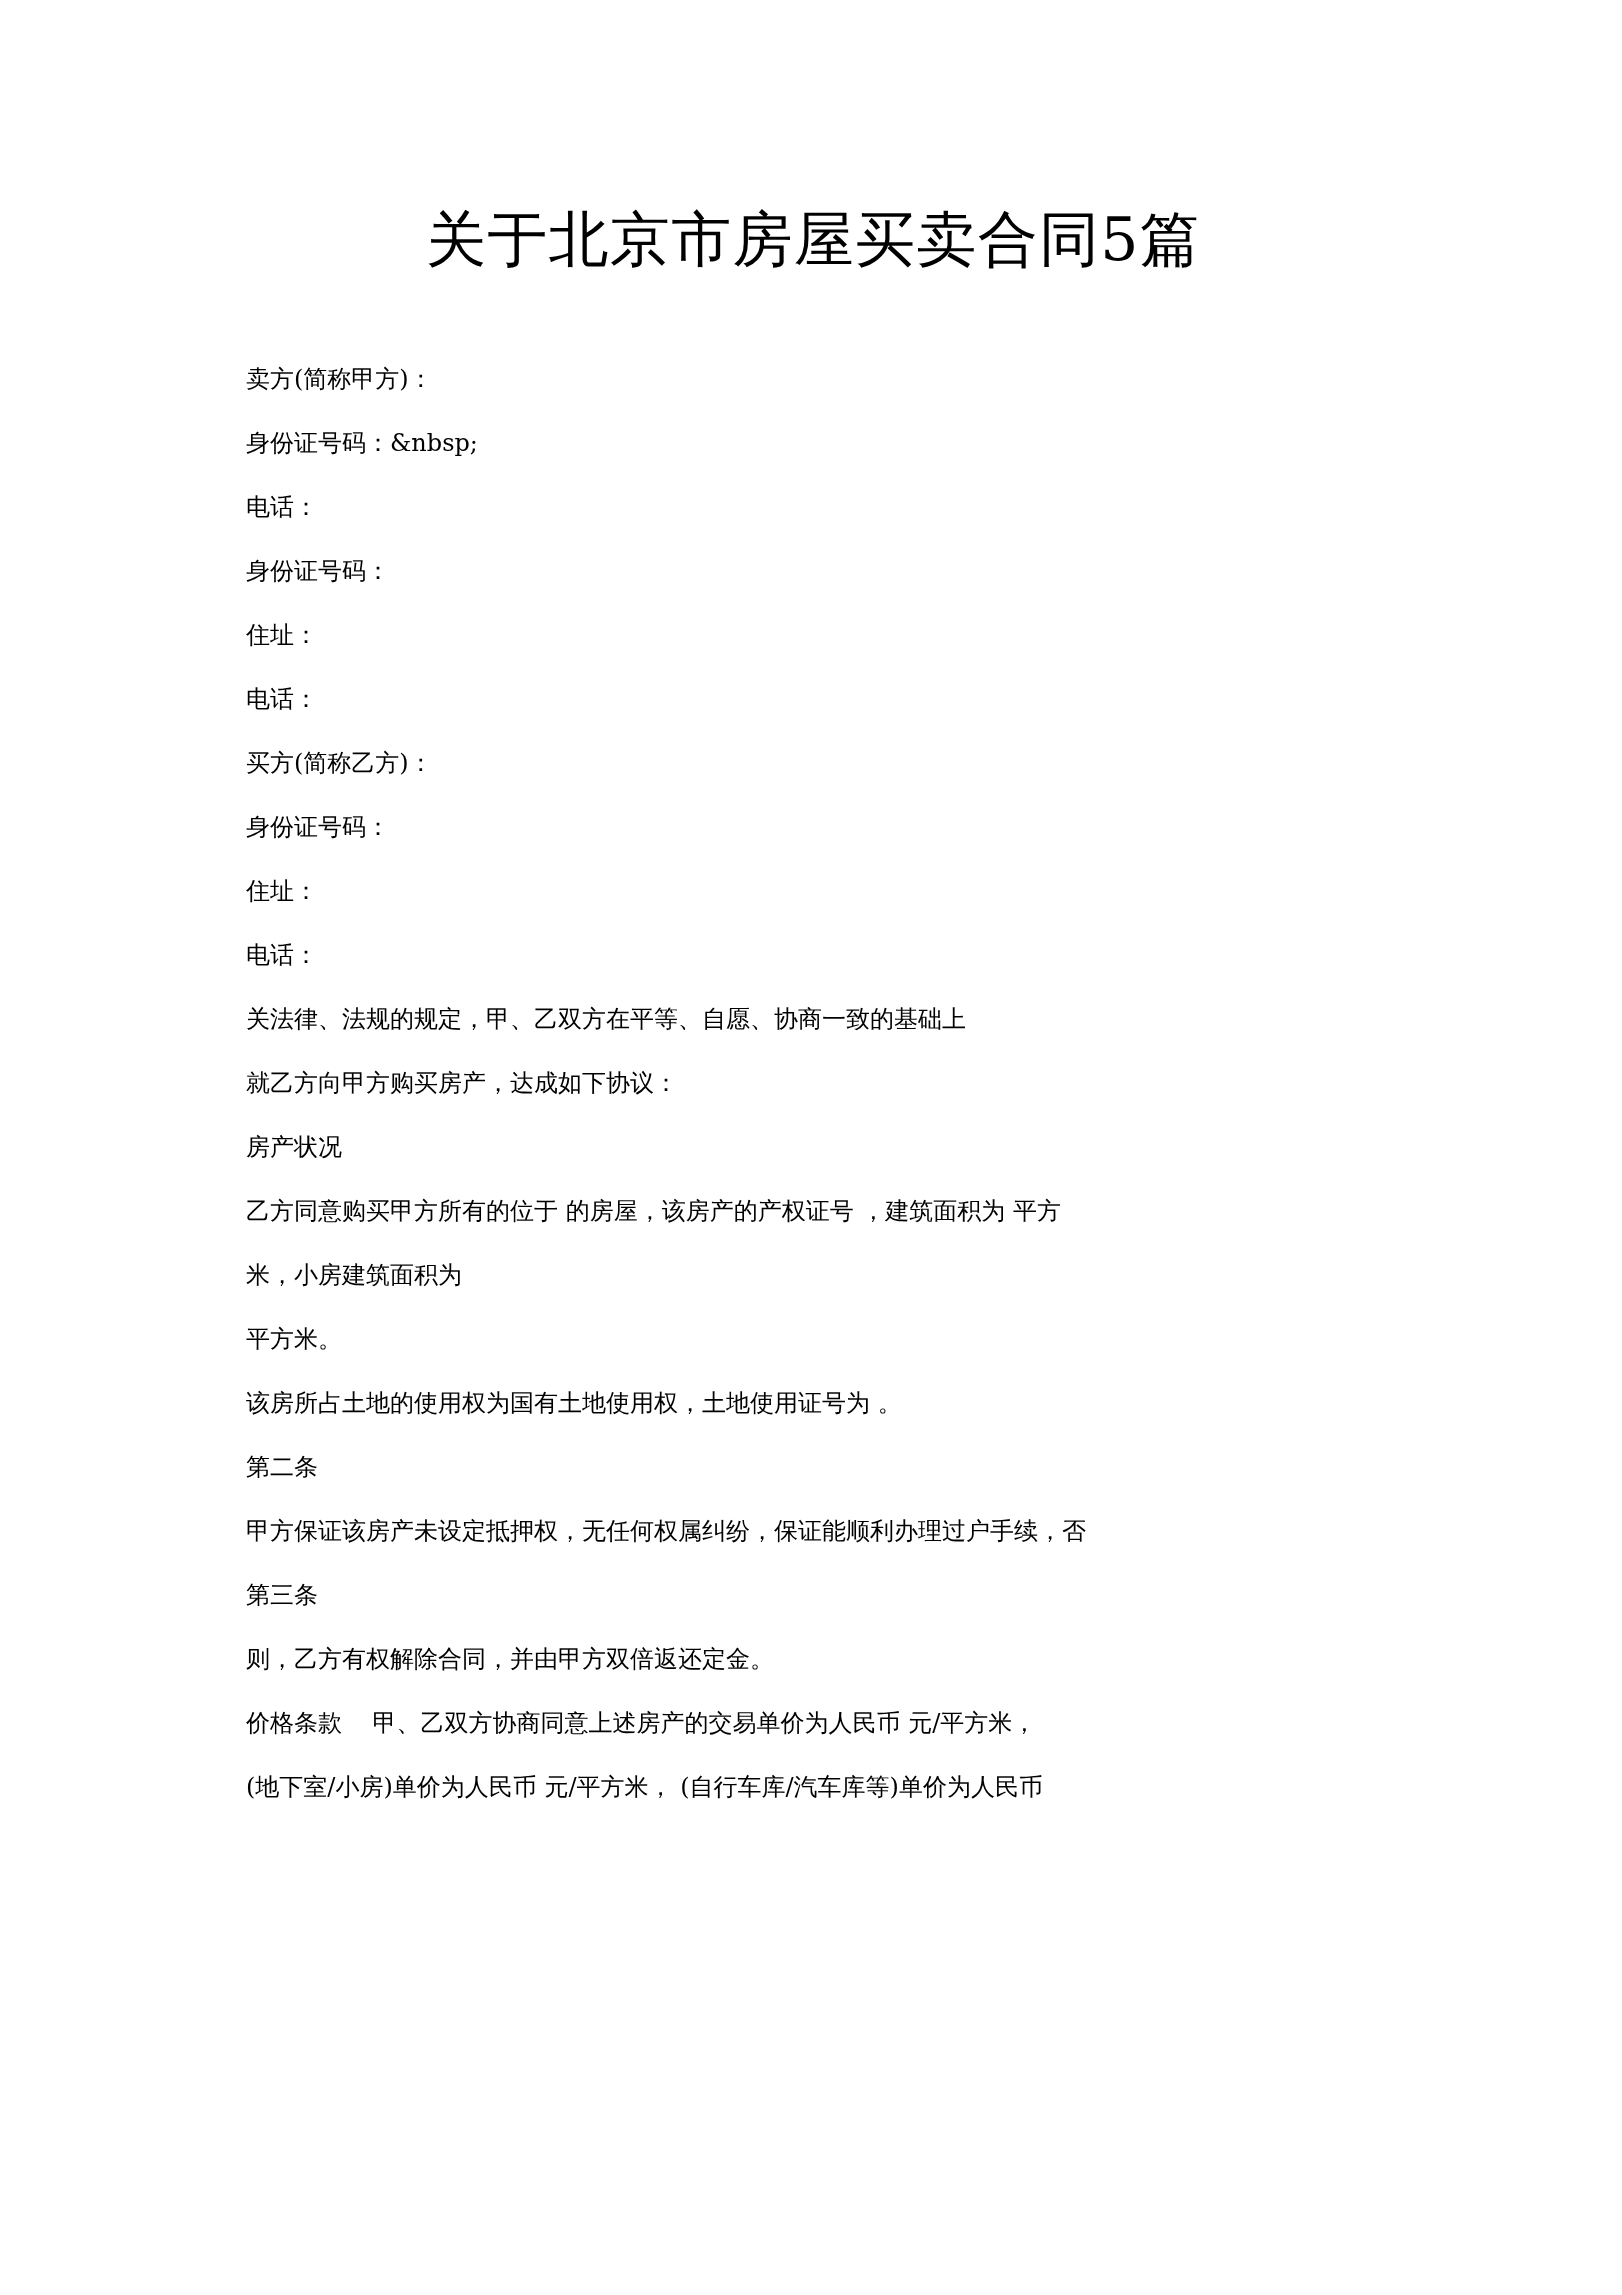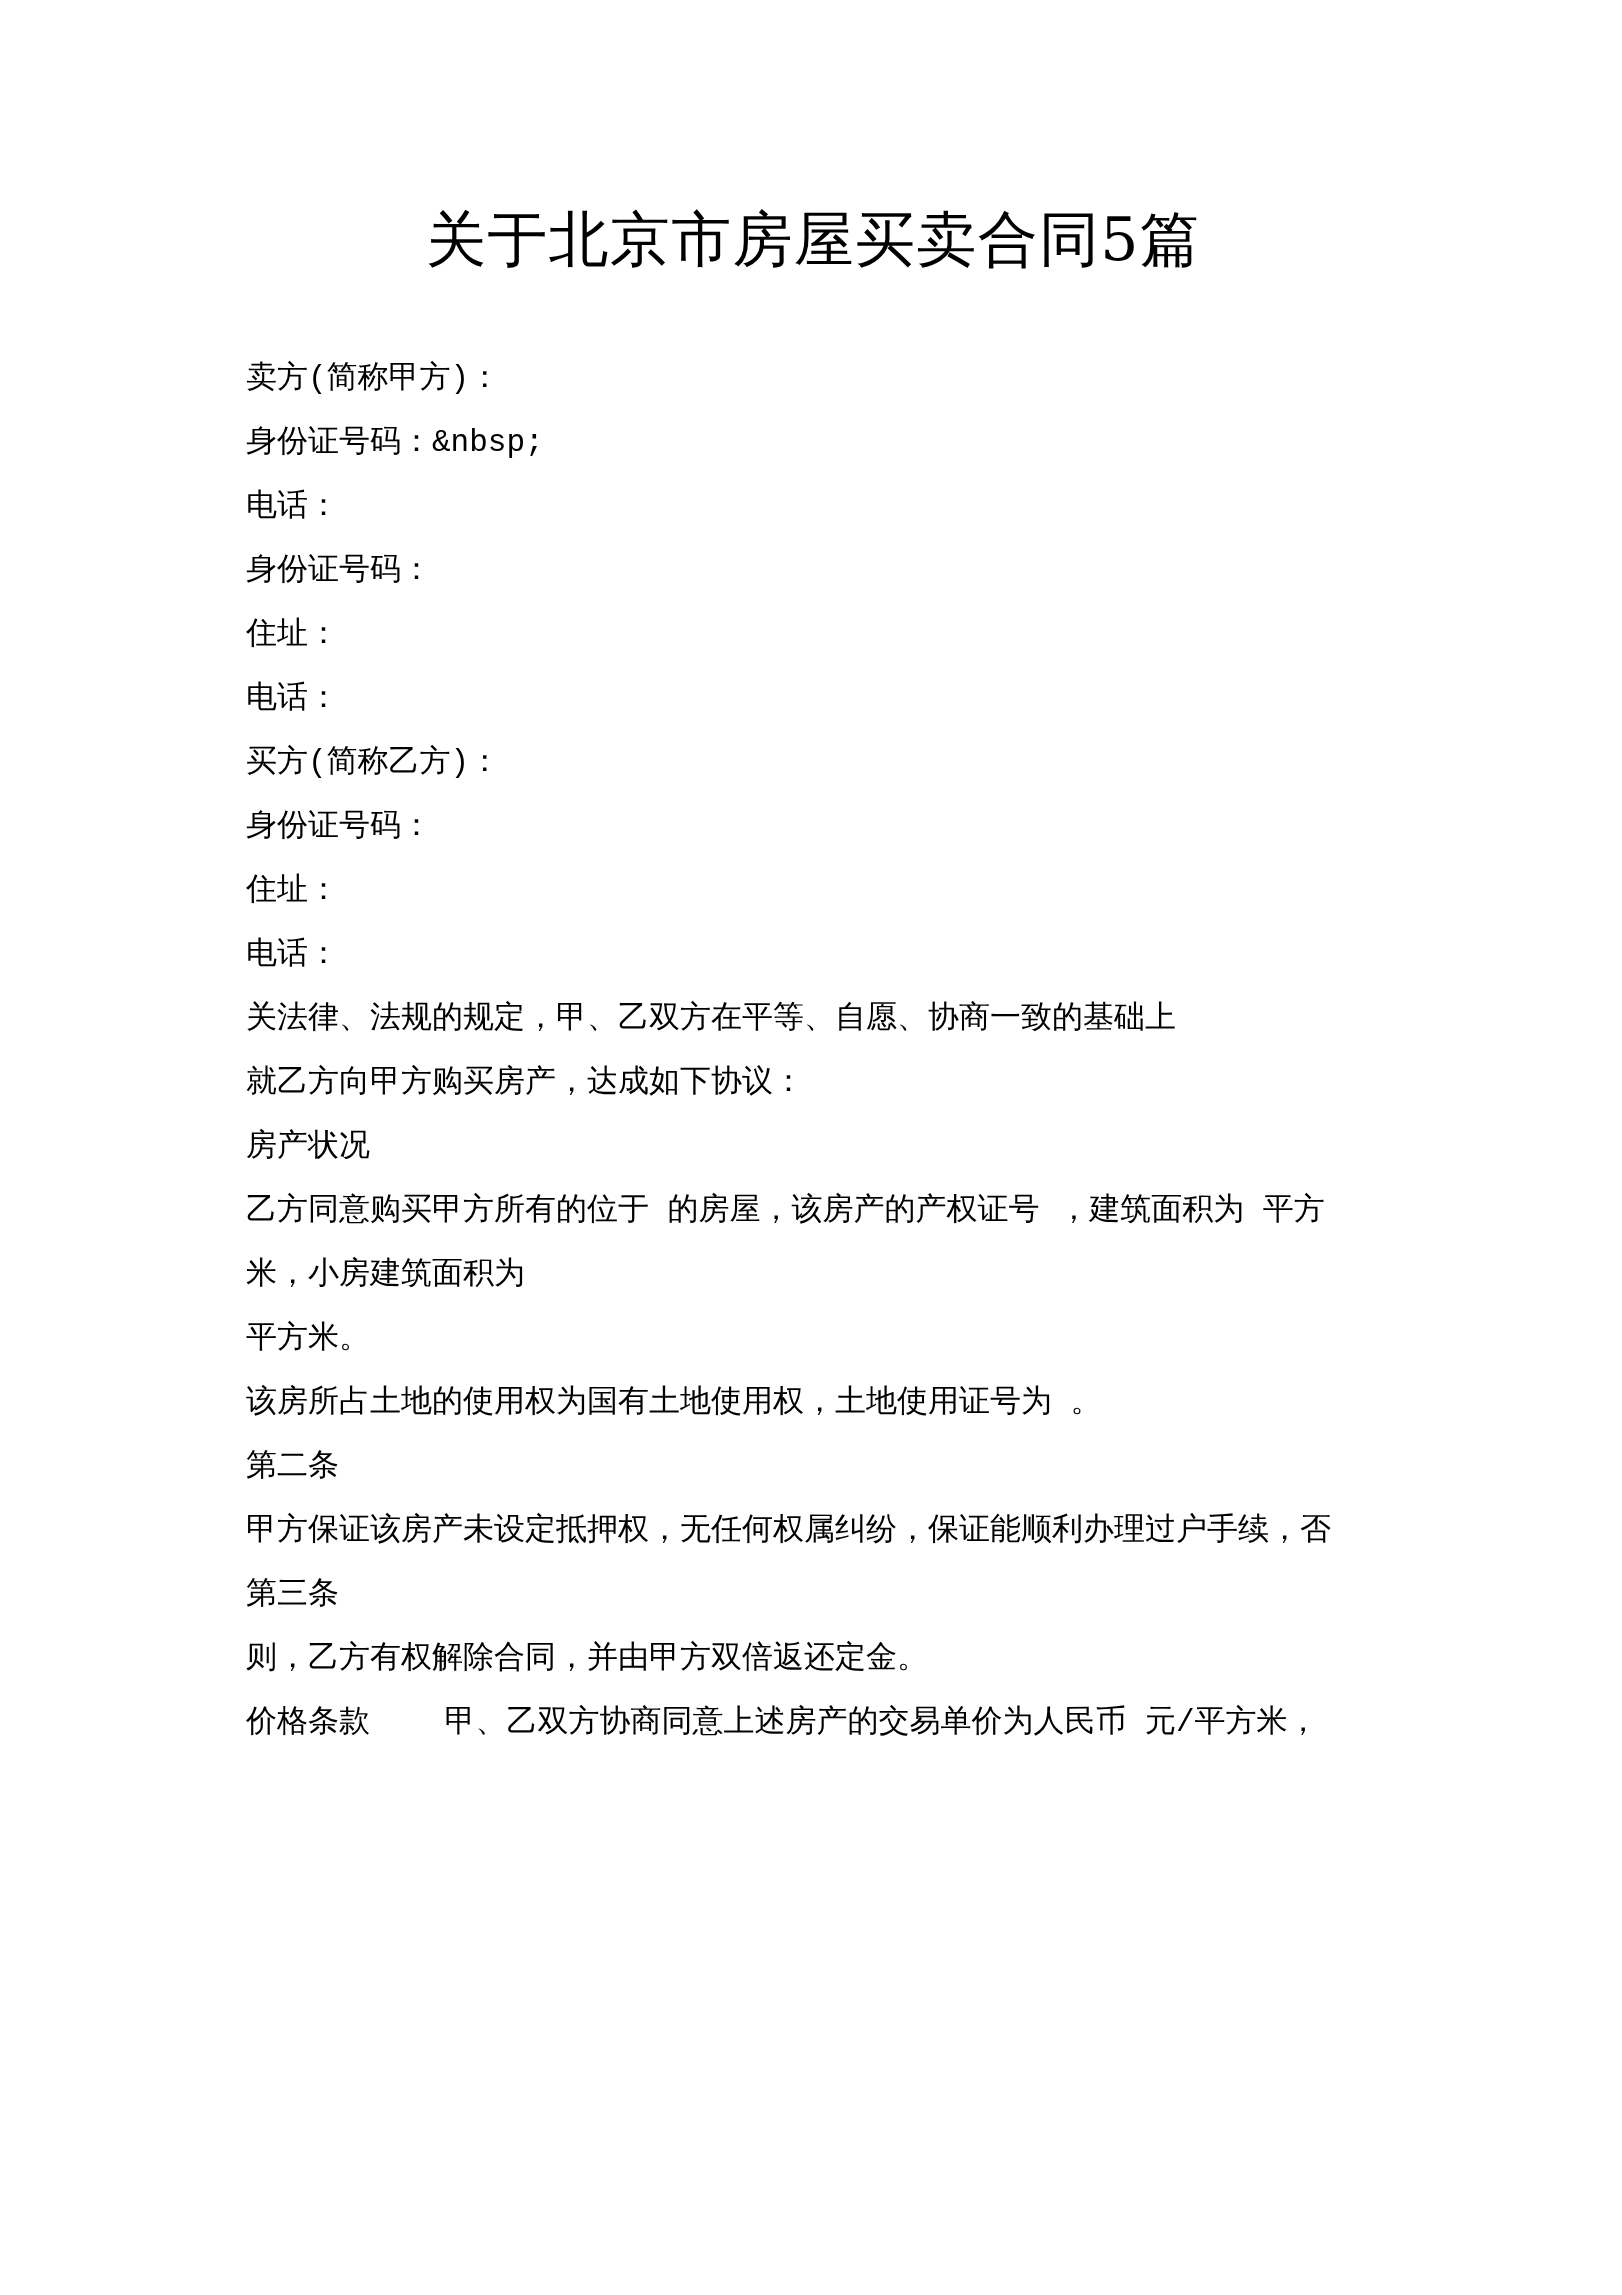--- a/index.html
+++ b/index.html
@@ -2,21 +2,21 @@
 <html style="font-size:10.5px"><head>
   <meta charset="utf-8">
   <style>
     html, body { margin: 0; padding: 0; background: #ffffff; }
     body { width: 1623px; height: 2295px; position: relative; overflow: hidden;
            font-family: "DejaVu Serif", "Liberation Serif", serif; color: #000; }
     .page { position: absolute; left: 0; top: 0; width: 1623px; height: 2295px; background: #fff; }
     .title { position: absolute; top: 195px; left: 0; width: 1623px; text-align: center;
              font-size: 60px; line-height: 85px; font-weight: normal; letter-spacing: 1.3px; }
     .body { position: absolute; left: 246px; top: 347px; width: 1139px; }
-    .line { font-size: 31px; line-height: 64px; height: 64px; white-space: pre; font-family: Liberation Mono, monospace; }
+    .line { font-size: 24px; line-height: 64px; height: 64px; white-space: pre; }
   </style>
 </head>
 <body>
 
 <div class="page">
   <h1 class="title" style="margin:2px;">关于北京市房屋买卖合同5篇</h1>
   <div class="body">
     <div class="line">卖方(简称甲方)：</div>
     <div class="line">身份证号码：&amp;nbsp;</div>
     <div class="line">电话：</div>
@@ -32,15 +32,16 @@
     <div class="line">房产状况</div>
     <div class="line">乙方同意购买甲方所有的位于 的房屋，该房产的产权证号 ，建筑面积为 平方</div>
     <div class="line">米，小房建筑面积为</div>
     <div class="line">平方米。</div>
     <div class="line">该房所占土地的使用权为国有土地使用权，土地使用证号为 。</div>
     <div class="line">第二条</div>
     <div class="line">甲方保证该房产未设定抵押权，无任何权属纠纷，保证能顺利办理过户手续，否</div>
     <div class="line">第三条</div>
     <div class="line">则，乙方有权解除合同，并由甲方双倍返还定金。</div>
     <div class="line">价格条款    甲、乙双方协商同意上述房产的交易单价为人民币 元/平方米，</div>
+    <div class="line">(地下室/小房)单价为人民币 元/平方米， (自行车库/汽车库等)单价为人民币</div>
   </div>
 </div>
 
 
 </body></html>

